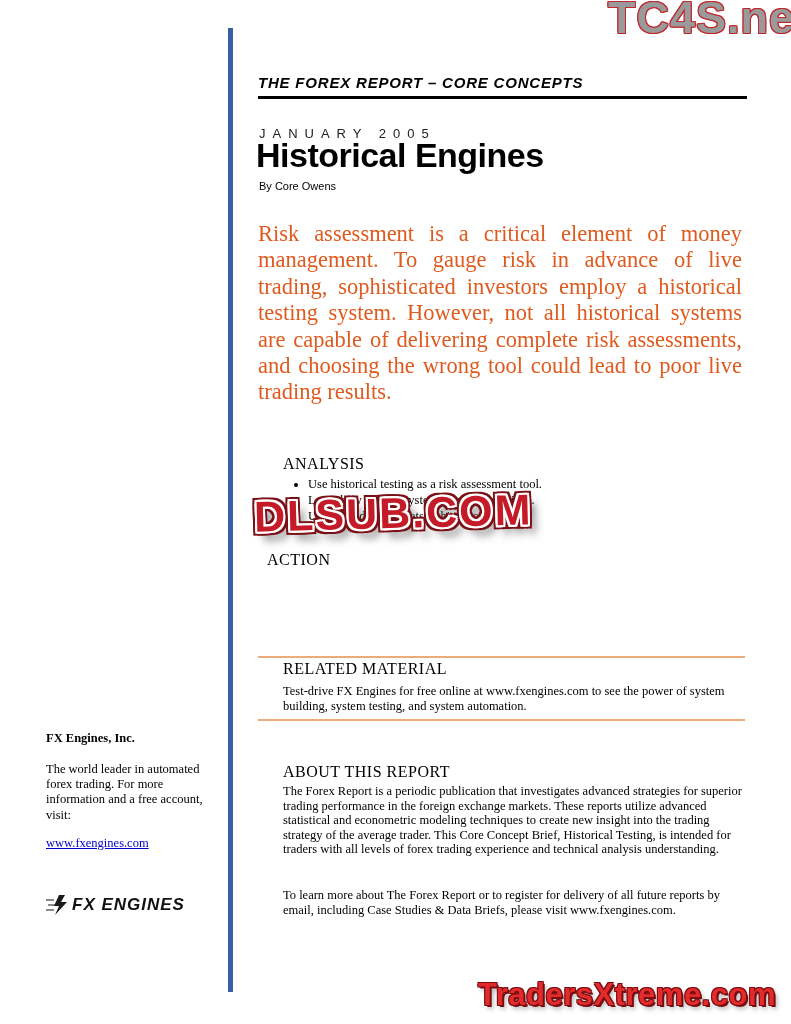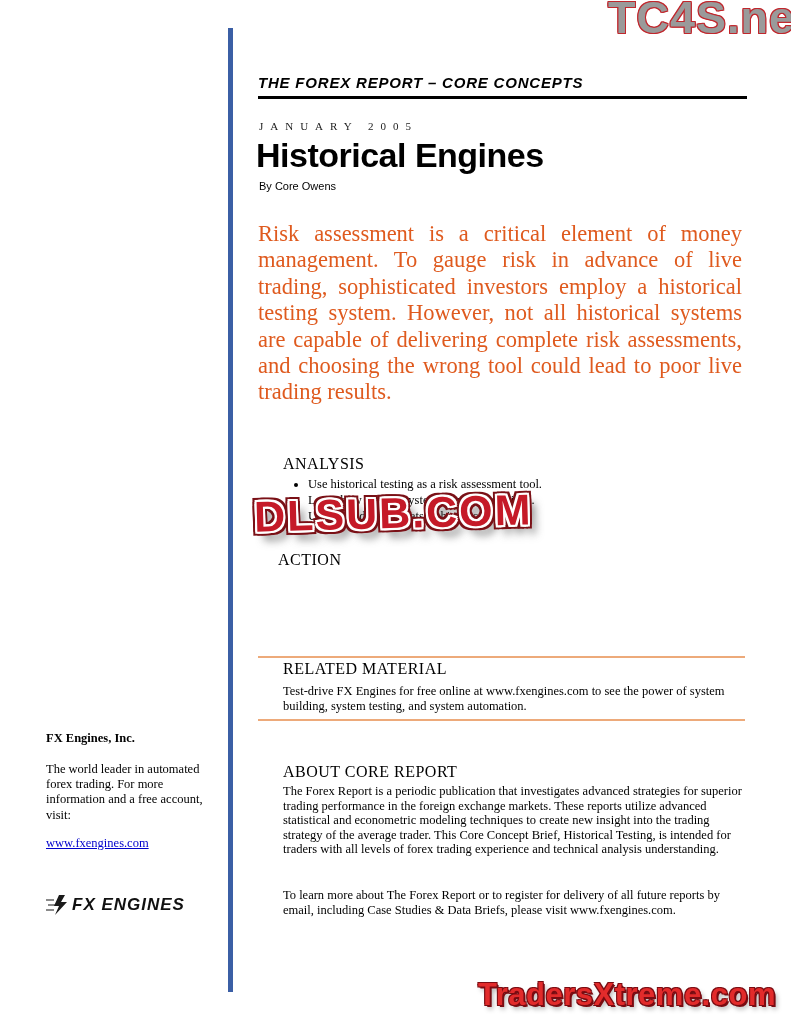--- a/index.html
+++ b/index.html
@@ -22,38 +22,38 @@
 
   
   .masthead {
     position:absolute; left:258px; top:74px; width:489px;
     font-family:"Liberation Sans", sans-serif; font-style:italic; font-weight:bold;
     font-size:15px; letter-spacing:0.8px;
     border-bottom:3px solid #000; padding-bottom:5px;
   }
 
   .issue-date {
-    position:absolute; left:259px; top:120px;
-    font-family:Liberation Serif, serif; font-size:11px; letter-spacing:7px; color:#222;
+    position:absolute; left:259px; top:126px;
+    font-family:Liberation Sans, sans-serif; font-size:13px; letter-spacing:7px; color:#222;
   }
   .page-title {
     position:absolute; left:256px; top:136px;
     font-family:"Liberation Sans", sans-serif; font-weight:bold; font-size:34px; letter-spacing:-0.5px;
   }
   .byline { position:absolute; left:259px; top:180px; font-family:"Liberation Sans", sans-serif; font-size:11px; }
 
   
   .lead {
     position:absolute; left:258px; top:221px; width:484px;
     font-size:22.5px; line-height:26.4px; text-align:justify; color:#df5a1e;
   }
 
   .section-heading { position:absolute; font-size:16px; letter-spacing:0.5px; }
   .h-analysis { left:283px; top:455px; }
-  .h-action   { left:278px; top:551px; }
+  .h-action   { left:267px; top:551px; }
   .h-related  { left:283px; top:660px; }
   .h-about    { left:283px; top:763px; }
 
   ul.bullets {
     position:absolute; margin:0; padding-left:21px; width:445px;
     font-size:12.5px; line-height:16px; list-style:disc outside;
   }
   .b-analysis { left:287px; top:476px; }
   .b-action   { left:287px; top:572px; }
 
@@ -151,19 +151,19 @@
           <rect x="0" y="4" width="8" height="2" fill="#8a8a8a"></rect>
           <rect x="2" y="9" width="7" height="2" fill="#8a8a8a"></rect>
           <rect x="0" y="14" width="8" height="2" fill="#8a8a8a"></rect>
           <polygon points="13,0 19,0 15,7 21,7 9,20 13,11 8,11" fill="#1a1a1a"></polygon>
         </svg>
       </span>
       <span>FX ENGINES</span>
     </div>
   </div>
 
-  <div class="section-heading h-about">ABOUT CORE REPORT</div>
+  <div class="section-heading h-about">ABOUT THIS REPORT</div>
   <p class="about-p about-p1" style="margin:0;">The Forex Report is a periodic publication that investigates advanced strategies for superior trading performance in the foreign exchange markets.  These reports utilize advanced statistical and econometric modeling techniques to create new insight into the trading strategy of the average trader.  This Core Concept Brief, Historical Testing, is intended for traders with all levels of forex trading experience and technical analysis understanding.</p>
   <p class="about-p about-p2" style="margin:0;">To learn more about The Forex Report or to register for delivery of all future reports by email, including Case Studies &amp; Data Briefs, please visit www.fxengines.com.</p>
 
   <div class="tradersx">TradersXtreme.com</div>
 
 </div>
 
 </body></html>

